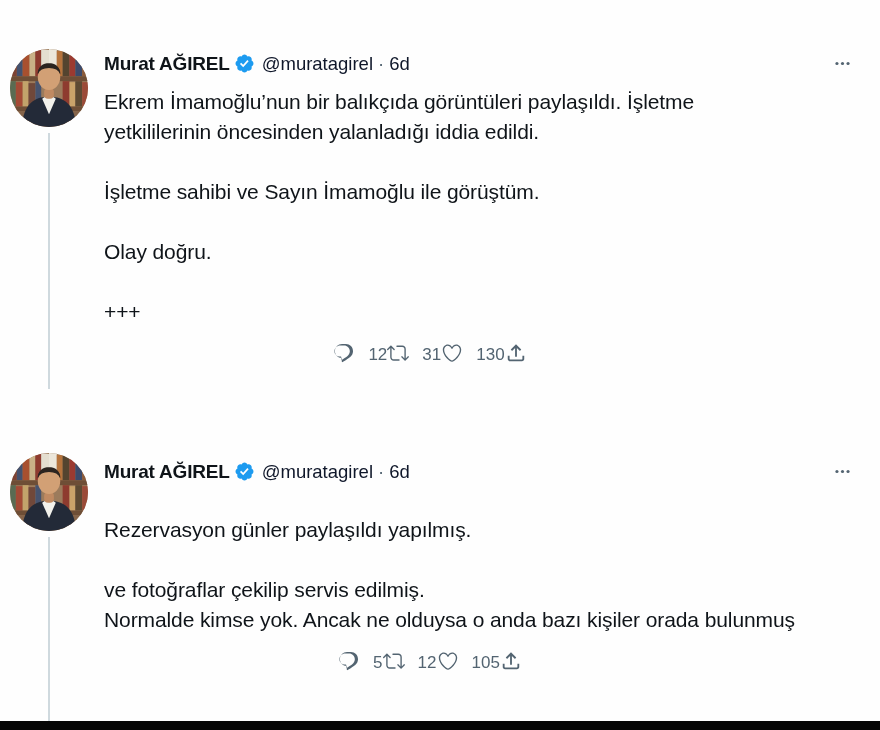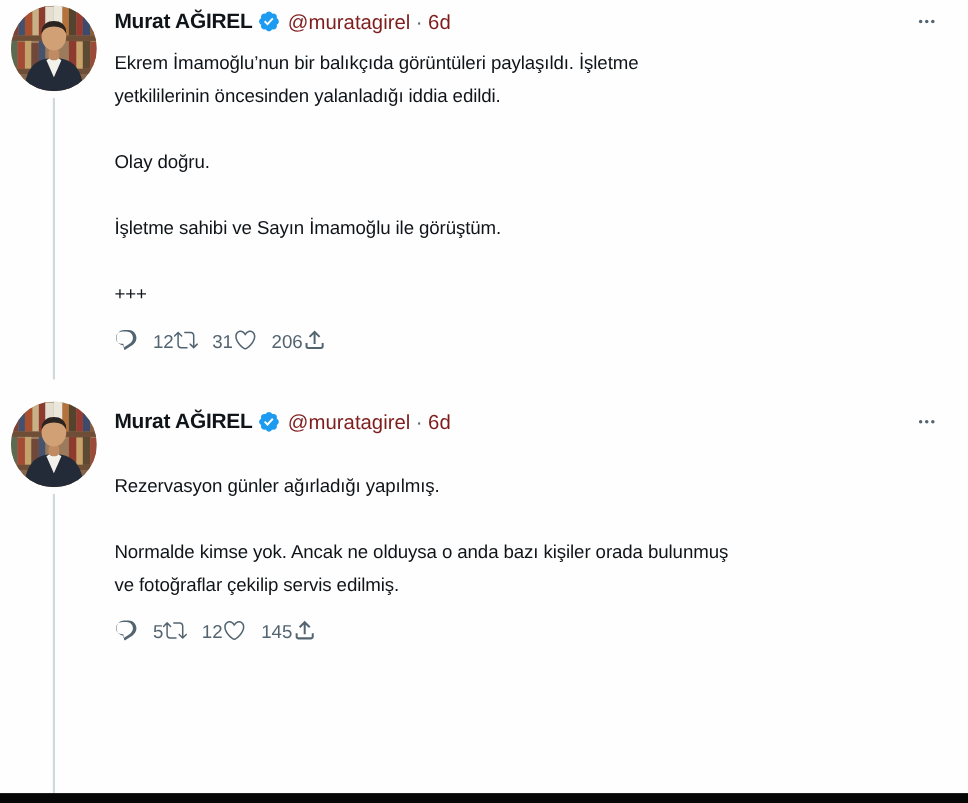--- a/index.html
+++ b/index.html
@@ -3,21 +3,21 @@
 <meta charset="utf-8">
 <style>
   * { margin:0; padding:0; box-sizing:border-box; }
   html,body { background:#e9e9e9; }
   #screen {
     width:880px; height:730px; margin:0 auto; background:#fefefe;
     position:relative; display:flex; flex-direction:column; overflow:hidden;
     font-family:"Liberation Sans","DejaVu Sans",sans-serif;
     -webkit-font-smoothing:antialiased;
   }
-  .tweet { display:flex; }
+  .tweet { display:flex;margin-top:44px; }
   #tweet-2 { flex:1; }
   .gutter {
     width:104px; flex:none; display:flex; flex-direction:column;
     align-items:flex-start; padding-left:10px;
   }
   #tweet-1 .gutter { padding-top:5px; }
   #tweet-2 .gutter { padding-top:20px; }
   .avatar {
     width:78px; height:78px; border-radius:50%; overflow:hidden; flex:none;
     display:block; border:none; background:none; cursor:pointer; padding:0;
@@ -27,32 +27,32 @@
   .content { flex:1; padding:6px 24px 0 0; min-width:0; }
   #tweet-2 .content { padding-top:25px; }
   .tweet-header { display:flex; align-items:center; height:27px; position:relative; }
   .display-name {
     font-weight:bold; font-size:19px; color:#0f1419; letter-spacing:-0.2px;
     text-decoration:none; cursor:pointer;
   }
   .verified-wrap { width:21px; height:21px; margin-left:4px; display:inline-flex; }
   .verified-wrap svg { width:21px; height:21px; }
   .handle-group { margin-left:7px; color:#536471; font-size:18.5px; display:flex; gap:5px; align-items:center; }
-  .handle-group a { color:#7f1d1d; text-decoration:none; cursor:pointer; }
+  .handle-group a { color:#0f172a; text-decoration:none; cursor:pointer; }
   .more-button {
     position:absolute; right:2px; top:1px; width:24px; height:24px; border:none;
     background:none; cursor:pointer; color:#536471; display:flex; align-items:center; justify-content:center;
   }
   .more-button svg { width:19px; height:19px; }
   .tweet-body { margin-top:10px; }
-  .para { font-size:17px; line-height:30px; color:#0f1419; letter-spacing:-0.1px; }
+  .para { font-size:21px; line-height:30px; color:#0f1419; letter-spacing:-0.1px; }
   .para + .para { margin-top:30px; }
   .action-bar {
     margin-top:15px; width:652px; max-width:100%; display:flex;
-    justify-content:flex-start; align-items:center;
+    justify-content:center; align-items:center;
   }
   #tweet-1 .action-bar { margin-bottom:22px; }
   .action-group {
     display:flex; align-items:center; border:none; background:none; cursor:pointer;
     color:#536471; font-family:inherit;
   }
   .action-group svg { width:22px; height:22px; fill:#536471; }
   .action-count { font-size:17px; color:#536471; margin-left:13px; }
   .bottom-bar { flex:none; height:9px; background:#060606; width:100%; }
 </style>
@@ -136,24 +136,24 @@
               <circle cx="19" cy="12" r="2"></circle>
             </svg>
         </button>
       </header>
       <div class="tweet-body">
         <p class="para">
           <span style="display:block">Ekrem İmamoğlu’nun bir balıkçıda görüntüleri paylaşıldı. İşletme</span>
           <span style="display:block">yetkililerinin öncesinden yalanladığı iddia edildi.</span>
         </p>
         <p class="para">
+          <span style="display:block">İşletme sahibi ve Sayın İmamoğlu ile görüştüm.</span>
+        </p>
+        <p class="para">
           <span style="display:block">Olay doğru.</span>
-        </p>
-        <p class="para">
-          <span style="display:block">İşletme sahibi ve Sayın İmamoğlu ile görüştüm.</span>
         </p>
         <p class="para">
           <span style="display:block">+++</span>
         </p>
       </div>
       <nav class="action-bar">
         <button class="action-group">
           <span><svg viewBox="0 0 24 24">
                 <use href="#icon-reply"></use>
               </svg></span>
@@ -162,21 +162,21 @@
         <button class="action-group">
           <span><svg viewBox="0 0 24 24">
                 <use href="#icon-retweet"></use>
               </svg></span>
           <span class="action-count">31</span>
         </button>
         <button class="action-group">
           <span><svg viewBox="0 0 24 24">
                 <use href="#icon-heart"></use>
               </svg></span>
-          <span class="action-count">206</span>
+          <span class="action-count">130</span>
         </button>
         <button class="action-group">
           <span><svg viewBox="0 0 24 24">
                 <use href="#icon-share"></use>
               </svg></span>
         </button>
       </nav>
     </div>
   </article>
 
@@ -207,45 +207,45 @@
               <circle cx="5" cy="12" r="2"></circle>
               <circle cx="12" cy="12" r="2"></circle>
               <circle cx="19" cy="12" r="2"></circle>
             </svg>
         </button>
       </header>
       <div class="tweet-body">
         <p class="para">
         </p>
         <p class="para">
-          <span style="display:block">Rezervasyon günler ağırladığı yapılmış.</span>
-        </p>
-        <p class="para">
+          <span style="display:block">Rezervasyon günler paylaşıldı yapılmış.</span>
+        </p>
+        <p class="para">
+          <span style="display:block">ve fotoğraflar çekilip servis edilmiş.</span>
           <span style="display:block">Normalde kimse yok. Ancak ne olduysa o anda bazı kişiler orada bulunmuş</span>
-          <span style="display:block">ve fotoğraflar çekilip servis edilmiş.</span>
         </p>
       </div>
       <nav class="action-bar">
         <button class="action-group">
           <span><svg viewBox="0 0 24 24">
                 <use href="#icon-reply"></use>
               </svg></span>
           <span class="action-count">5</span>
         </button>
         <button class="action-group">
           <span><svg viewBox="0 0 24 24">
                 <use href="#icon-retweet"></use>
               </svg></span>
           <span class="action-count">12</span>
         </button>
         <button class="action-group">
           <span><svg viewBox="0 0 24 24">
                 <use href="#icon-heart"></use>
               </svg></span>
-          <span class="action-count">145</span>
+          <span class="action-count">105</span>
         </button>
         <button class="action-group">
           <span><svg viewBox="0 0 24 24">
                 <use href="#icon-share"></use>
               </svg></span>
         </button>
       </nav>
     </div>
   </article>
 

